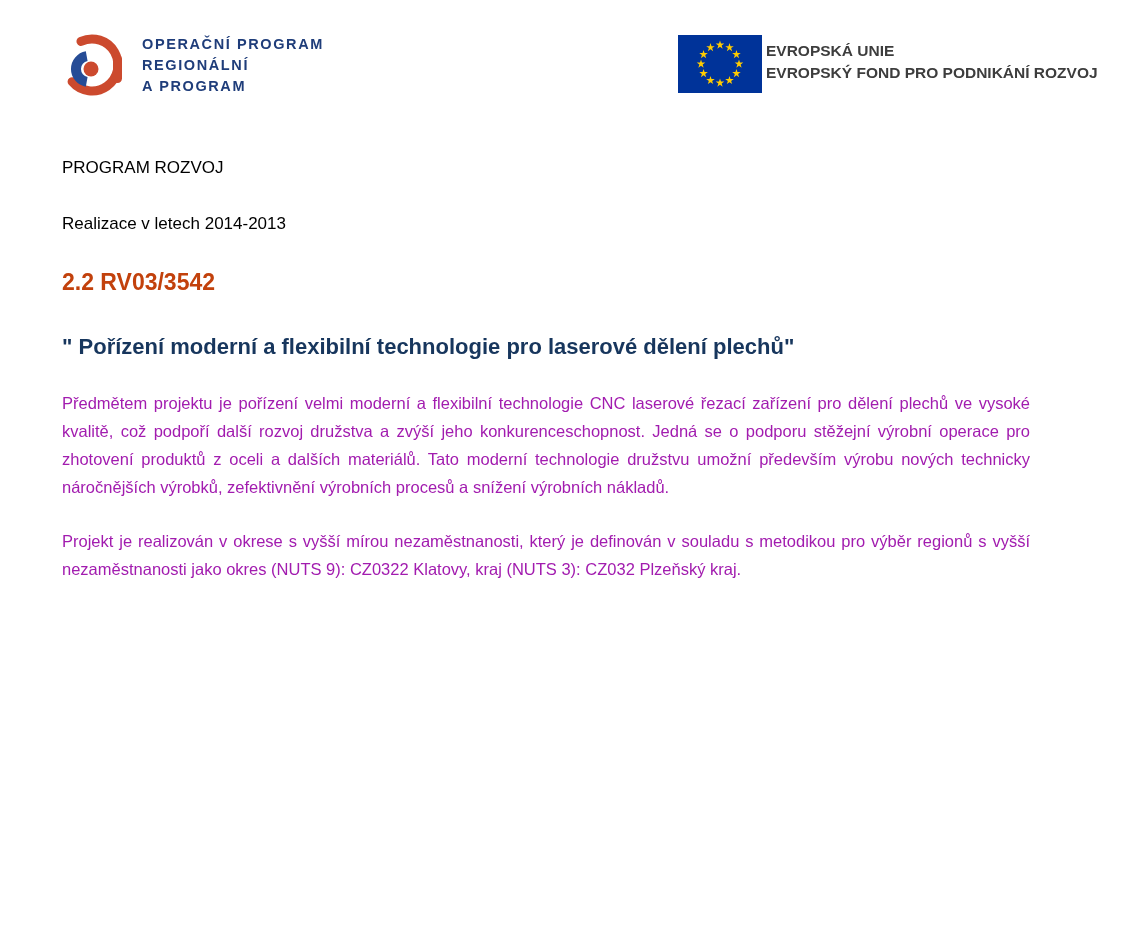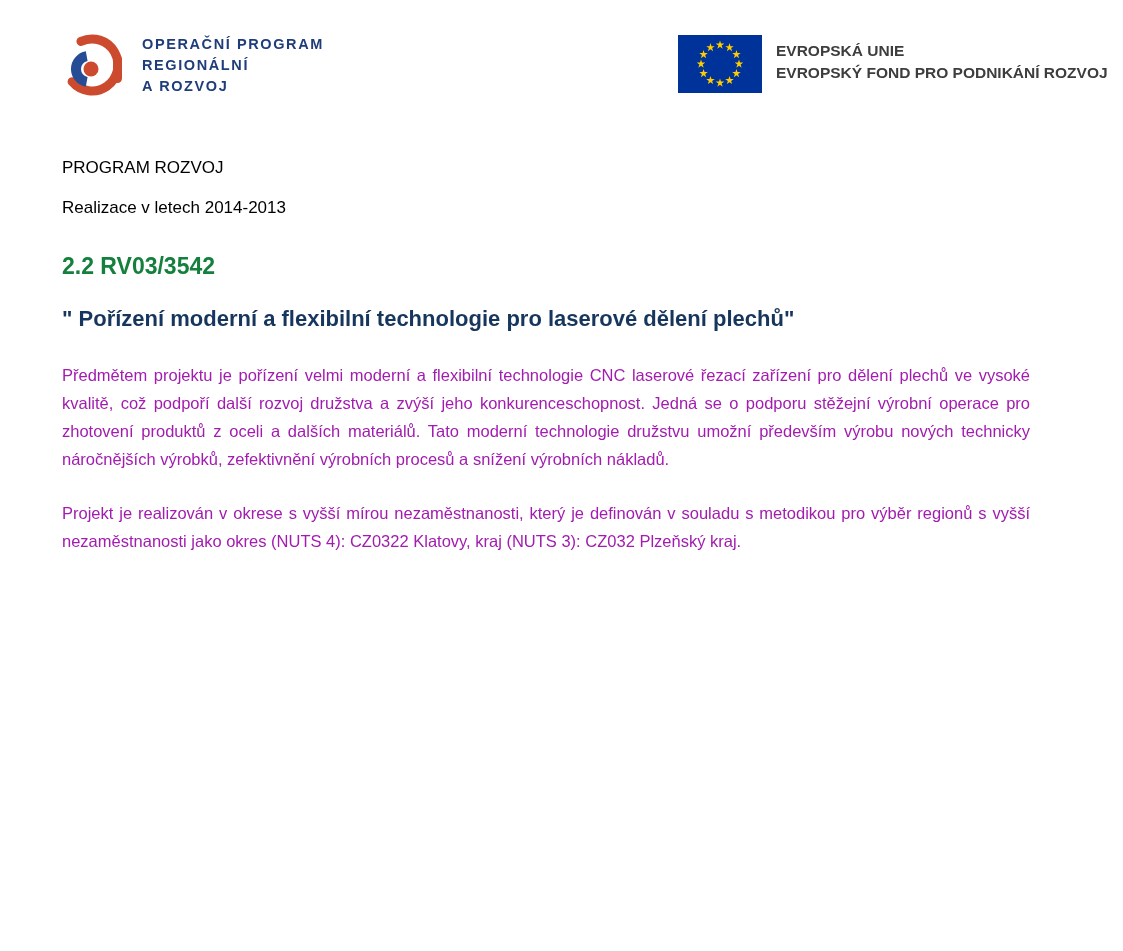--- a/index.html
+++ b/index.html
@@ -31,21 +31,21 @@
     letter-spacing: 1.6px;
   }
 
   
   .eu-block {
     position: absolute;
     left: 678px;
     top: 35px;
     display: flex;
     align-items: flex-start;
-    gap: 14px;
+    gap: 4px;
   }
   .eu-flag { width: 84px; height: 58px; display: block; }
   .eu-text {
     color: #3d3d3d;
     font-weight: 600;
     font-size: 15.5px;
     line-height: 22px;
     padding-top: 5px;
     white-space: nowrap;
   }
@@ -55,28 +55,28 @@
     position: absolute;
     left: 62px;
     top: 157px;
     width: 968px;
   }
   .line-plain {
     font-size: 17px;
     line-height: 22px;
     color: #000000;
   }
-  .program-line { margin-bottom: 18px; }
+  .program-line { margin-bottom: 34px; }
   .realization-line { margin-bottom: 32px; }
   .project-number {
     font-size: 23px;
     line-height: 30px;
     font-weight: bold;
-    color: #15803d;
-    margin-bottom: 24px;
+    color: #c2410c;
+    margin-bottom: 36px;
   }
   .project-title {
     font-size: 22px;
     line-height: 28px;
     font-weight: bold;
     color: #17365D;
     margin-bottom: 28px;
   }
   .body-par {
     font-size: 16.5px;
@@ -98,21 +98,21 @@
 
       <path d="M 28.7 28.2 A 13 13 0 0 0 28.7 53.8" fill="none" stroke="#264C96" stroke-width="10" stroke-linecap="butt"></path>
 
       <circle cx="33" cy="41" r="7.5" fill="#CC4A2E"></circle>
 
       <rect x="55" y="27" width="9" height="28" rx="4.5" fill="#CC4A2E"></rect>
     </svg>
     <div class="oppi-text">
       <div>OPERAČNÍ PROGRAM</div>
       <div>REGIONÁLNÍ</div>
-      <div>A ROZVOJ</div>
+      <div>A PROGRAM</div>
     </div>
   </div>
 
   <div class="eu-block">
     <svg class="eu-flag" viewBox="0 0 84 58" xmlns="http://www.w3.org/2000/svg" aria-hidden="true">
       <defs>
         <path id="st" fill="#FFCC00" d="M 0 -4.5 L 1.01 -1.39 L 4.28 -1.39 L 1.64 0.53 L 2.65 3.64 L 0 1.72 L -2.65 3.64 L -1.64 0.53 L -4.28 -1.39 L -1.01 -1.39 Z"></path>
       </defs>
       <rect x="0" y="0" width="84" height="58" fill="#003399"></rect>
       <use href="#st" x="42" y="10"></use>
@@ -133,16 +133,16 @@
       <div>EVROPSKÝ FOND PRO PODNIKÁNÍ ROZVOJ</div>
     </div>
   </div>
 
   <div class="doc">
     <p class="line-plain program-line">PROGRAM ROZVOJ</p>
     <p class="line-plain realization-line">Realizace v letech 2014-2013</p>
     <h1 class="project-number">2.2 RV03/3542</h1>
     <h2 class="project-title">" Pořízení moderní a flexibilní technologie pro laserové dělení plechů"</h2>
     <p class="body-par">Předmětem projektu je pořízení velmi moderní a flexibilní technologie CNC laserové řezací zařízení pro dělení plechů ve vysoké kvalitě, což podpoří další rozvoj družstva a zvýší jeho konkurenceschopnost.  Jedná se o podporu stěžejní výrobní operace pro zhotovení produktů z oceli a dalších materiálů. Tato moderní technologie družstvu umožní především výrobu nových technicky náročnějších výrobků, zefektivnění výrobních procesů a snížení výrobních nákladů.</p>
-    <p class="body-par">Projekt je realizován v okrese s vyšší mírou nezaměstnanosti, který je definován v souladu s metodikou pro výběr regionů s vyšší nezaměstnanosti jako okres (NUTS 4): CZ0322 Klatovy, kraj (NUTS 3): CZ032 Plzeňský kraj.</p>
+    <p class="body-par">Projekt je realizován v okrese s vyšší mírou nezaměstnanosti, který je definován v souladu s metodikou pro výběr regionů s vyšší nezaměstnanosti jako okres (NUTS 9): CZ0322 Klatovy, kraj (NUTS 3): CZ032 Plzeňský kraj.</p>
   </div>
 
 </div>
 
 </body></html>

